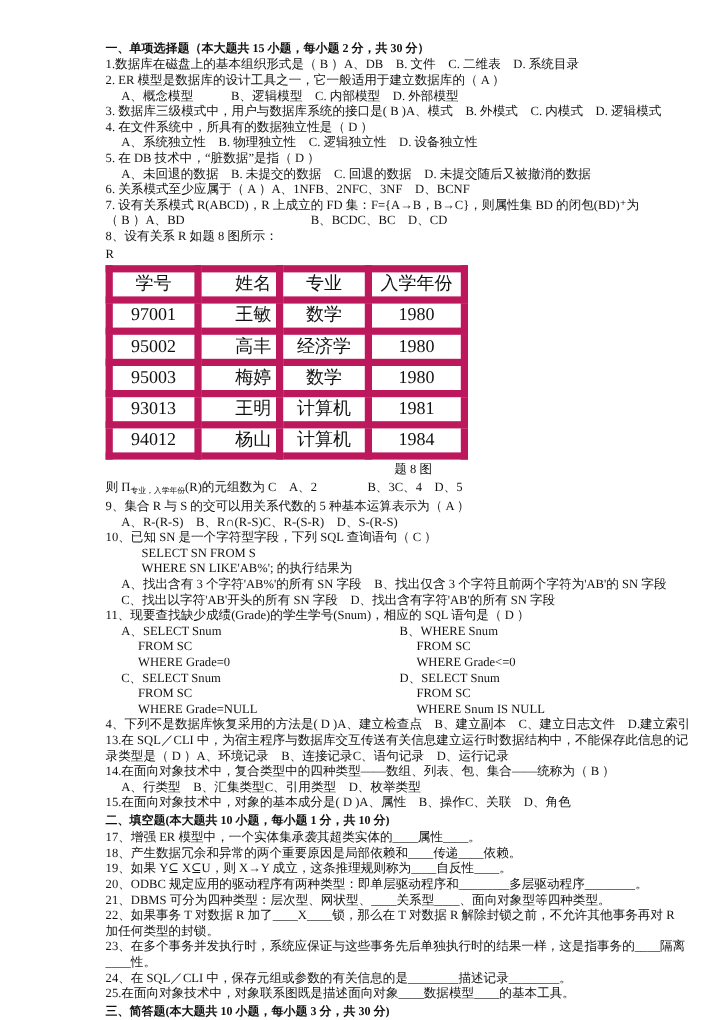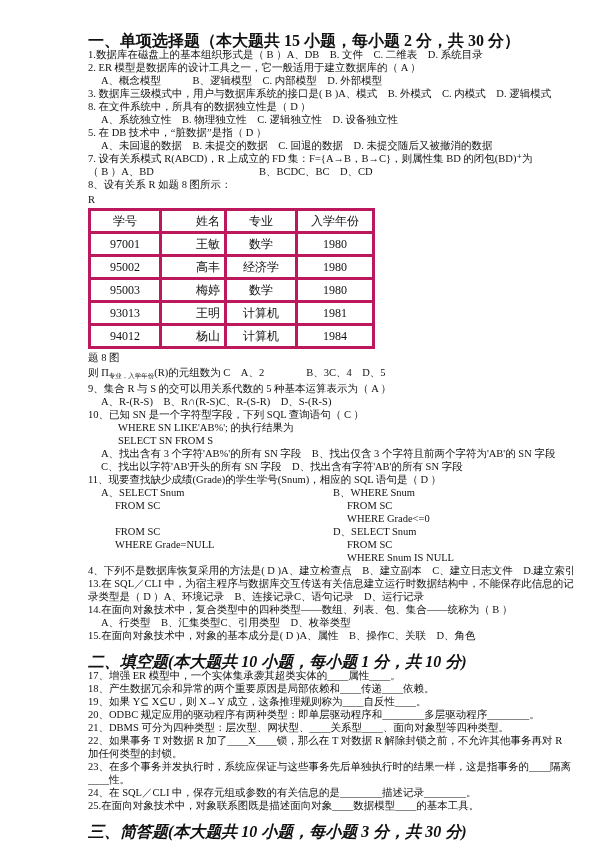--- a/index.html
+++ b/index.html
@@ -9,65 +9,66 @@
     box-sizing:border-box;
     background:#fff;
     padding:34px 26px 12px 88px;
     font-family:"Liberation Serif","DejaVu Serif",serif;
     font-size:10.5px;
     line-height:13px;
     color:#111;
     overflow:hidden;
   }
   .ln { white-space:nowrap; }
-  .b  { font-weight:bold; font-size:16px; line-height:14px; }
+  .b  { font-weight:bold; font-size:10px; line-height:14px; }
   .i1 { padding-left:13px; }
   .i2 { padding-left:30px; }
   .rlabel { margin-top:2px; }
   table.rel {
     border-collapse:collapse;
     margin:2px 0 2px 0;
   }
   table.rel th, table.rel td {
-    border:3px solid #be185d;
+    border:6px solid #be185d;
     font-weight:normal;
     text-align:center;
-    font-size:12px;
+    font-size:15px;
     padding:3px 4px;
     height:14px;
   }
   table.rel th:nth-child(1), table.rel td:nth-child(1){ width:60px; }
   table.rel th:nth-child(2), table.rel td:nth-child(2){ width:54px;text-align:right; }
   table.rel th:nth-child(3), table.rel td:nth-child(3){ width:60px; }
   table.rel th:nth-child(4), table.rel td:nth-child(4){ width:66px; }
-  .caption { width:272px; text-align:left; margin:1px 0 2px 0; }
+  .caption { width:272px; text-align:right; margin:1px 0 2px 0; }
   .sub { font-size:6.5px; vertical-align:-2px; letter-spacing:0; }
   .q11 {
     display:grid;
     grid-template-columns:232px 1fr;
     padding-left:13px;
   }
   .i1b { padding-left:14px; }
-  .mt { margin-top:13px;font-style:italic; }
+  .mt { margin-top:2px; }
 </style>
 </head>
 <body>
 
 <div class="page">
 
   <div class="ln b">一、单项选择题（本大题共 15 小题，每小题 2 分，共 30 分）</div>
 
   <div class="ln">1.数据库在磁盘上的基本组织形式是（ B ）A、DB　B. 文件　C. 二维表　D. 系统目录</div>
   <div class="ln">2. ER 模型是数据库的设计工具之一，它一般适用于建立数据库的（ A ）</div>
   <div class="ln i1">A、概念模型　　　B、逻辑模型　C. 内部模型　D. 外部模型</div>
   <div class="ln">3. 数据库三级模式中，用户与数据库系统的接口是( B )A、模式　B. 外模式　C. 内模式　D. 逻辑模式</div>
-  <div class="ln">8. 在文件系统中，所具有的数据独立性是（ D ）</div>
+  <div class="ln">4. 在文件系统中，所具有的数据独立性是（ D ）</div>
   <div class="ln i1">A、系统独立性　B. 物理独立性　C. 逻辑独立性　D. 设备独立性</div>
   <div class="ln">5. 在 DB 技术中，“脏数据”是指（ D ）</div>
   <div class="ln i1">A、未回退的数据　B. 未提交的数据　C. 回退的数据　D. 未提交随后又被撤消的数据</div>
+  <div class="ln">6. 关系模式至少应属于（ A ）A、1NFB、2NFC、3NF　D、BCNF</div>
   <div class="ln">7. 设有关系模式 R(ABCD)，R 上成立的 FD 集：F={A→B，B→C}，则属性集 BD 的闭包(BD)⁺为</div>
   <div class="ln">（ B ）A、BD　　　　　　　　　　B、BCDC、BC　D、CD</div>
   <div class="ln">8、设有关系 R 如题 8 图所示：</div>
 
   <div class="ln rlabel">R</div>
 
   <table class="rel">
     <tbody>
         <tr>
       <th>学号</th>
@@ -108,37 +109,39 @@
   </tbody>
     </table>
 
   <div class="ln caption">题 8 图</div>
 
   <div class="ln"><span>则 </span><span>Π</span><span class="sub">专业，入学年份</span><span>(R)的元组数为 C　A、2　　　　B、3C、4　D、5</span></div>
 
   <div class="ln">9、集合 R 与 S 的交可以用关系代数的 5 种基本运算表示为（ A ）</div>
   <div class="ln i1">A、R-(R-S)　B、R∩(R-S)C、R-(S-R)　D、S-(R-S)</div>
   <div class="ln">10、已知 SN 是一个字符型字段，下列 SQL 查询语句（ C ）</div>
+  <div class="ln i2">SELECT SN FROM S</div>
   <div class="ln i2">WHERE SN LIKE'AB%'; 的执行结果为</div>
-  <div class="ln i2">SELECT SN FROM S</div>
   <div class="ln i1">A、找出含有 3 个字符'AB%'的所有 SN 字段　B、找出仅含 3 个字符且前两个字符为'AB'的 SN 字段</div>
   <div class="ln i1">C、找出以字符'AB'开头的所有 SN 字段　D、找出含有字符'AB'的所有 SN 字段</div>
   <div class="ln">11、现要查找缺少成绩(Grade)的学生学号(Snum)，相应的 SQL 语句是（ D ）</div>
 
   <div class="q11">
     <div>
       <div class="ln">A、SELECT Snum</div>
       <div class="ln i1b">FROM SC</div>
+      <div class="ln i1b">WHERE Grade=0</div>
     </div>
     <div>
       <div class="ln">B、WHERE Snum</div>
       <div class="ln i1b">FROM SC</div>
       <div class="ln i1b">WHERE Grade&lt;=0</div>
     </div>
     <div>
+      <div class="ln">C、SELECT Snum</div>
       <div class="ln i1b">FROM SC</div>
       <div class="ln i1b">WHERE Grade=NULL</div>
     </div>
     <div>
       <div class="ln">D、SELECT Snum</div>
       <div class="ln i1b">FROM SC</div>
       <div class="ln i1b">WHERE Snum IS NULL</div>
     </div>
   </div>
 

